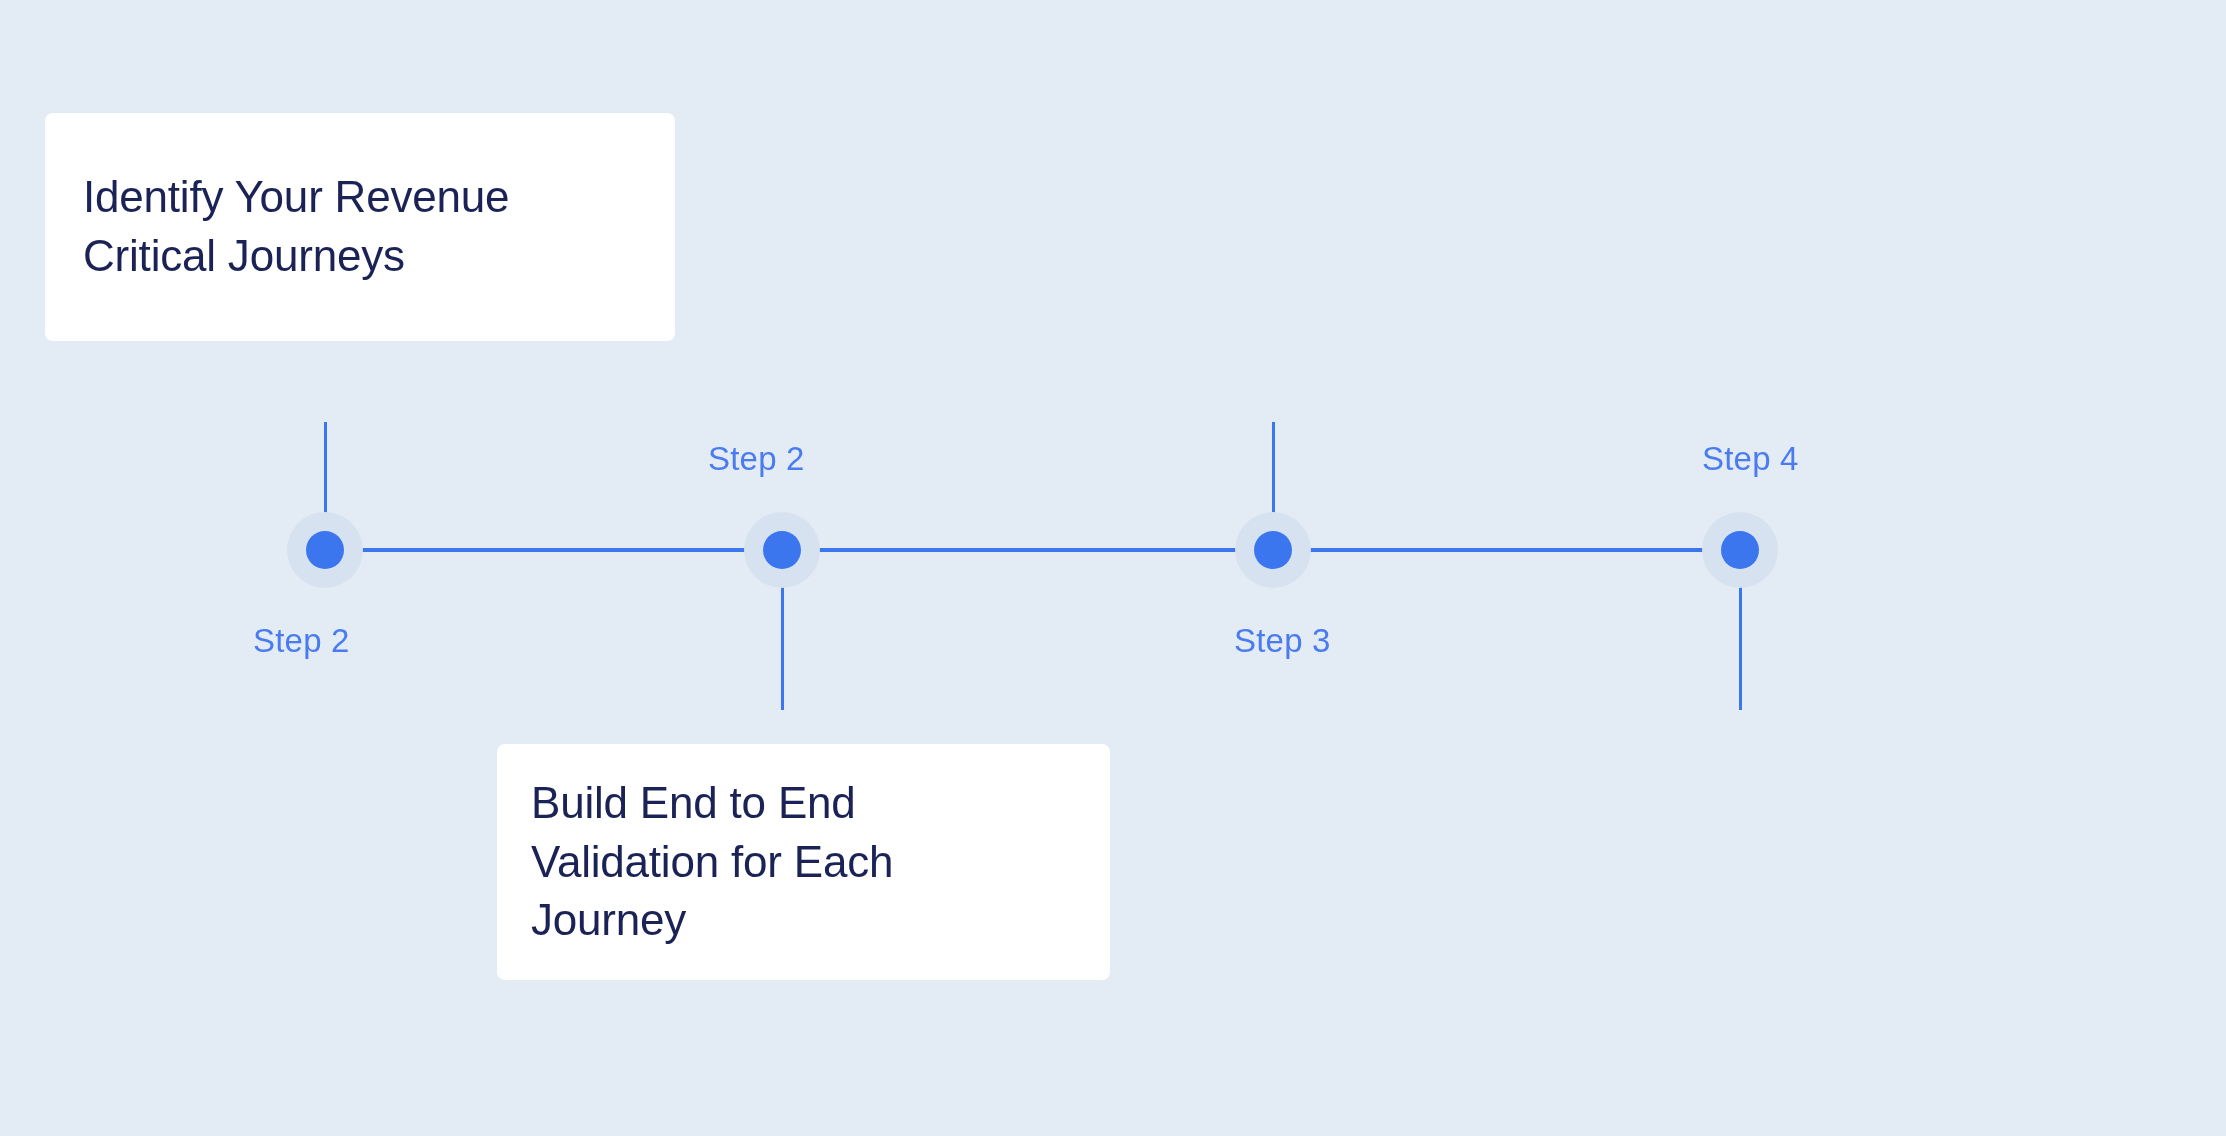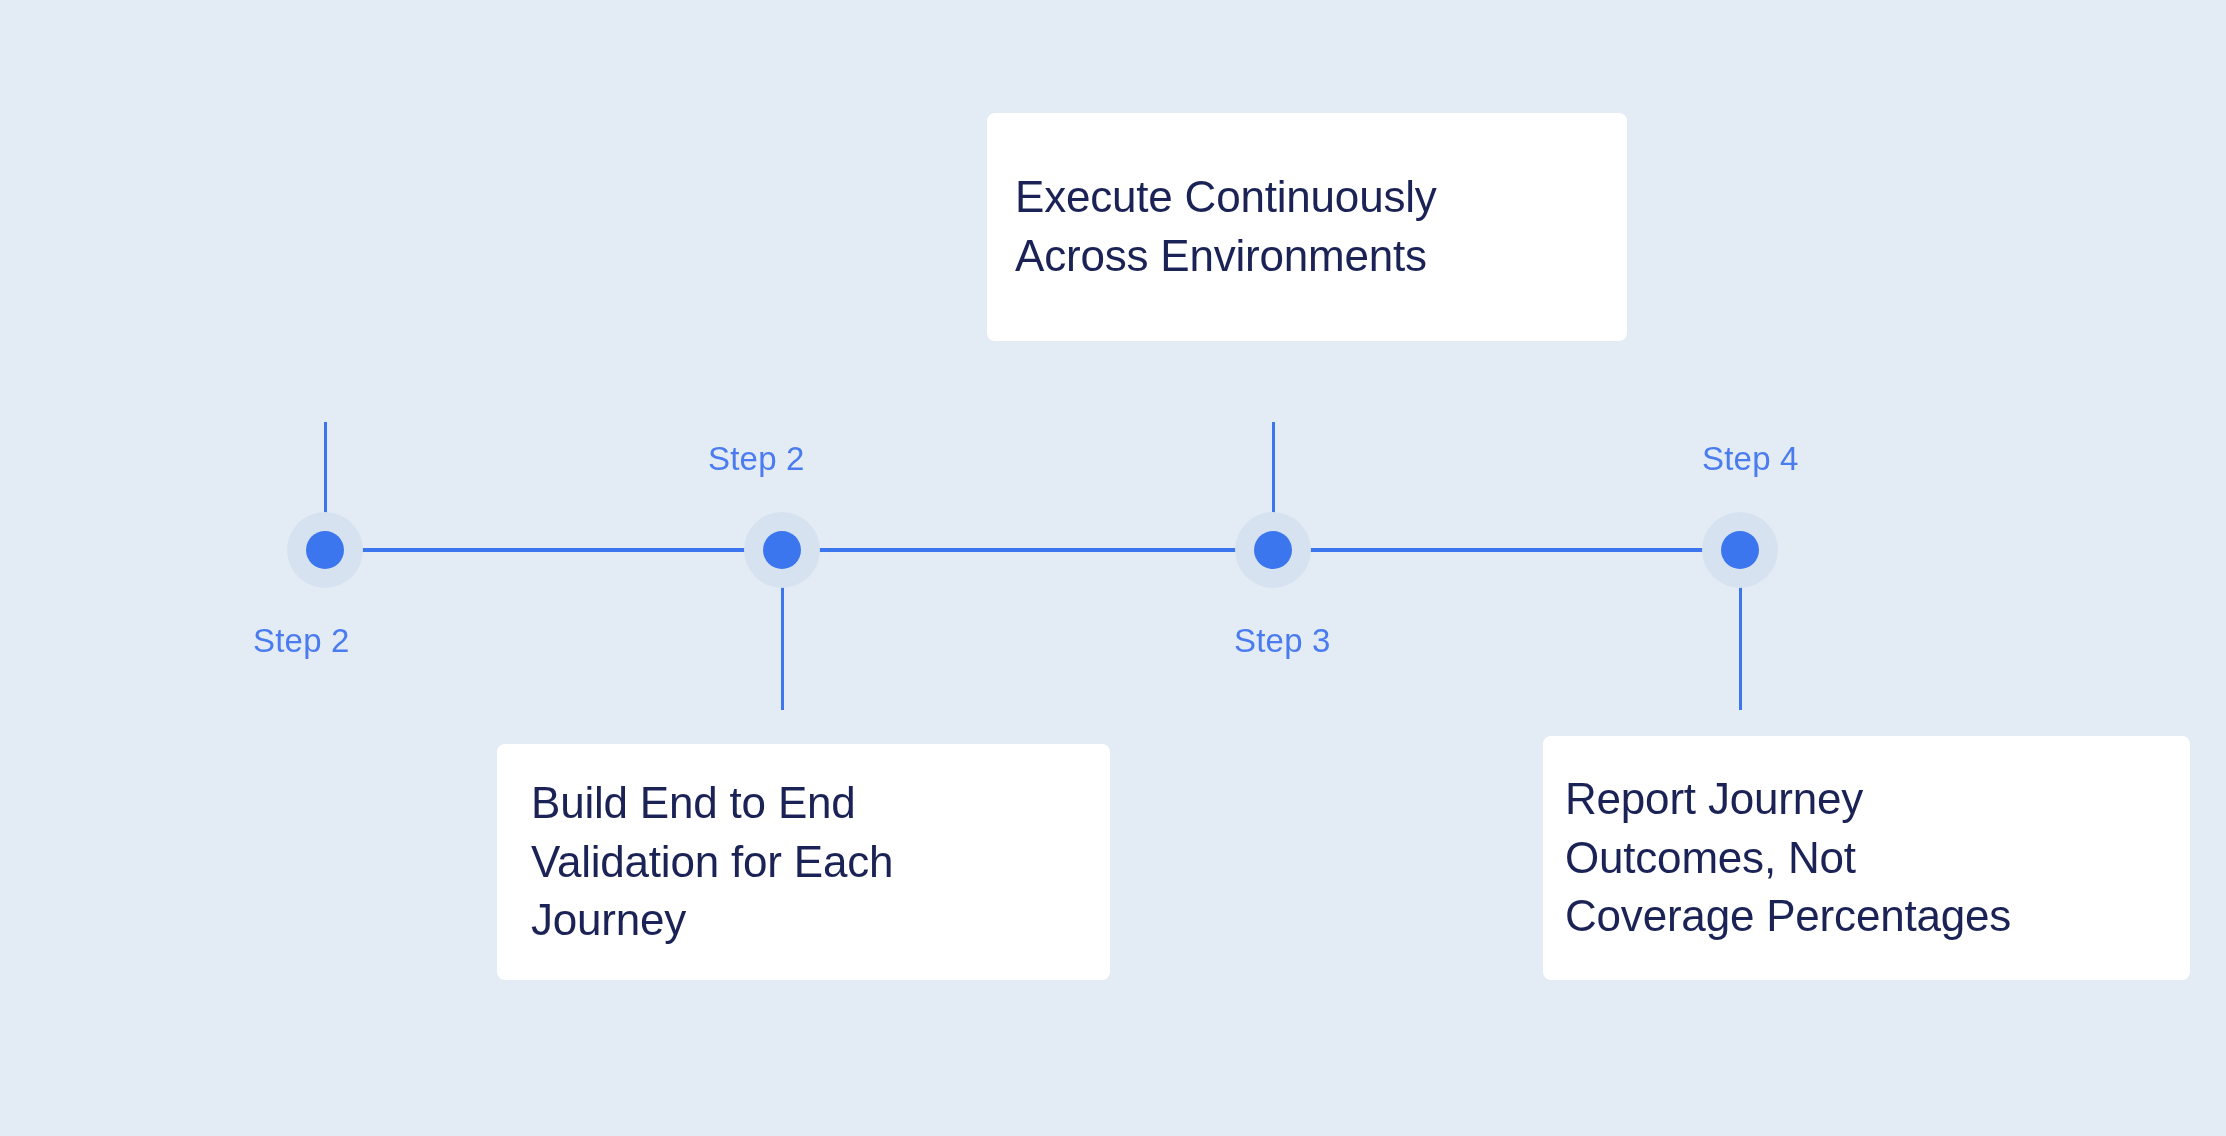--- a/index.html
+++ b/index.html
@@ -106,20 +106,24 @@
   <div class="axis"></div>
 
   <div class="stem up" style="left:325px; height:128px;"></div>
 
   <div class="node" style="left:325px;">
     <div class="dot"></div>
   </div>
 
   <div class="step-label" style="left:253px; top:622px;">Step 2</div>
 
+  <div class="card" style="left:45px; top:113px; width:630px; height:228px; padding:0 38px;">
+    <div class="card-text">Identify Your Revenue
+Critical Journeys</div>
+  </div>
 
   <div class="stem down" style="left:782px; height:160px;"></div>
 
   <div class="node" style="left:782px;">
     <div class="dot"></div>
   </div>
 
   <div class="step-label" style="left:708px; top:440px;">Step 2</div>
 
   <div class="card" style="left:497px; top:744px; width:613px; height:236px; padding:12px 34px;">
@@ -129,32 +133,23 @@
   </div>
 
   <div class="stem up" style="left:1273px; height:128px;"></div>
 
   <div class="node" style="left:1273px;">
     <div class="dot"></div>
   </div>
 
   <div class="step-label" style="left:1216px; top:622px;margin-left:18px;">Step 3</div>
 
-  <div class="card" style="left:987px; top:113px; width:640px; height:228px; padding:0 28px;">
-    <div class="card-text">Execute Continuously
-Across Environments</div>
-  </div>
 
   <div class="stem down" style="left:1740px; height:160px;"></div>
 
   <div class="node" style="left:1740px;">
     <div class="dot"></div>
   </div>
 
   <div class="step-label" style="left:1702px; top:440px;">Step 4</div>
 
-  <div class="card" style="left:1543px; top:736px; width:647px; height:244px; padding:0 22px;">
-    <div class="card-text">Report Journey
-Outcomes, Not
-Coverage Percentages</div>
-  </div>
 
 </div>
 
 </body></html>

